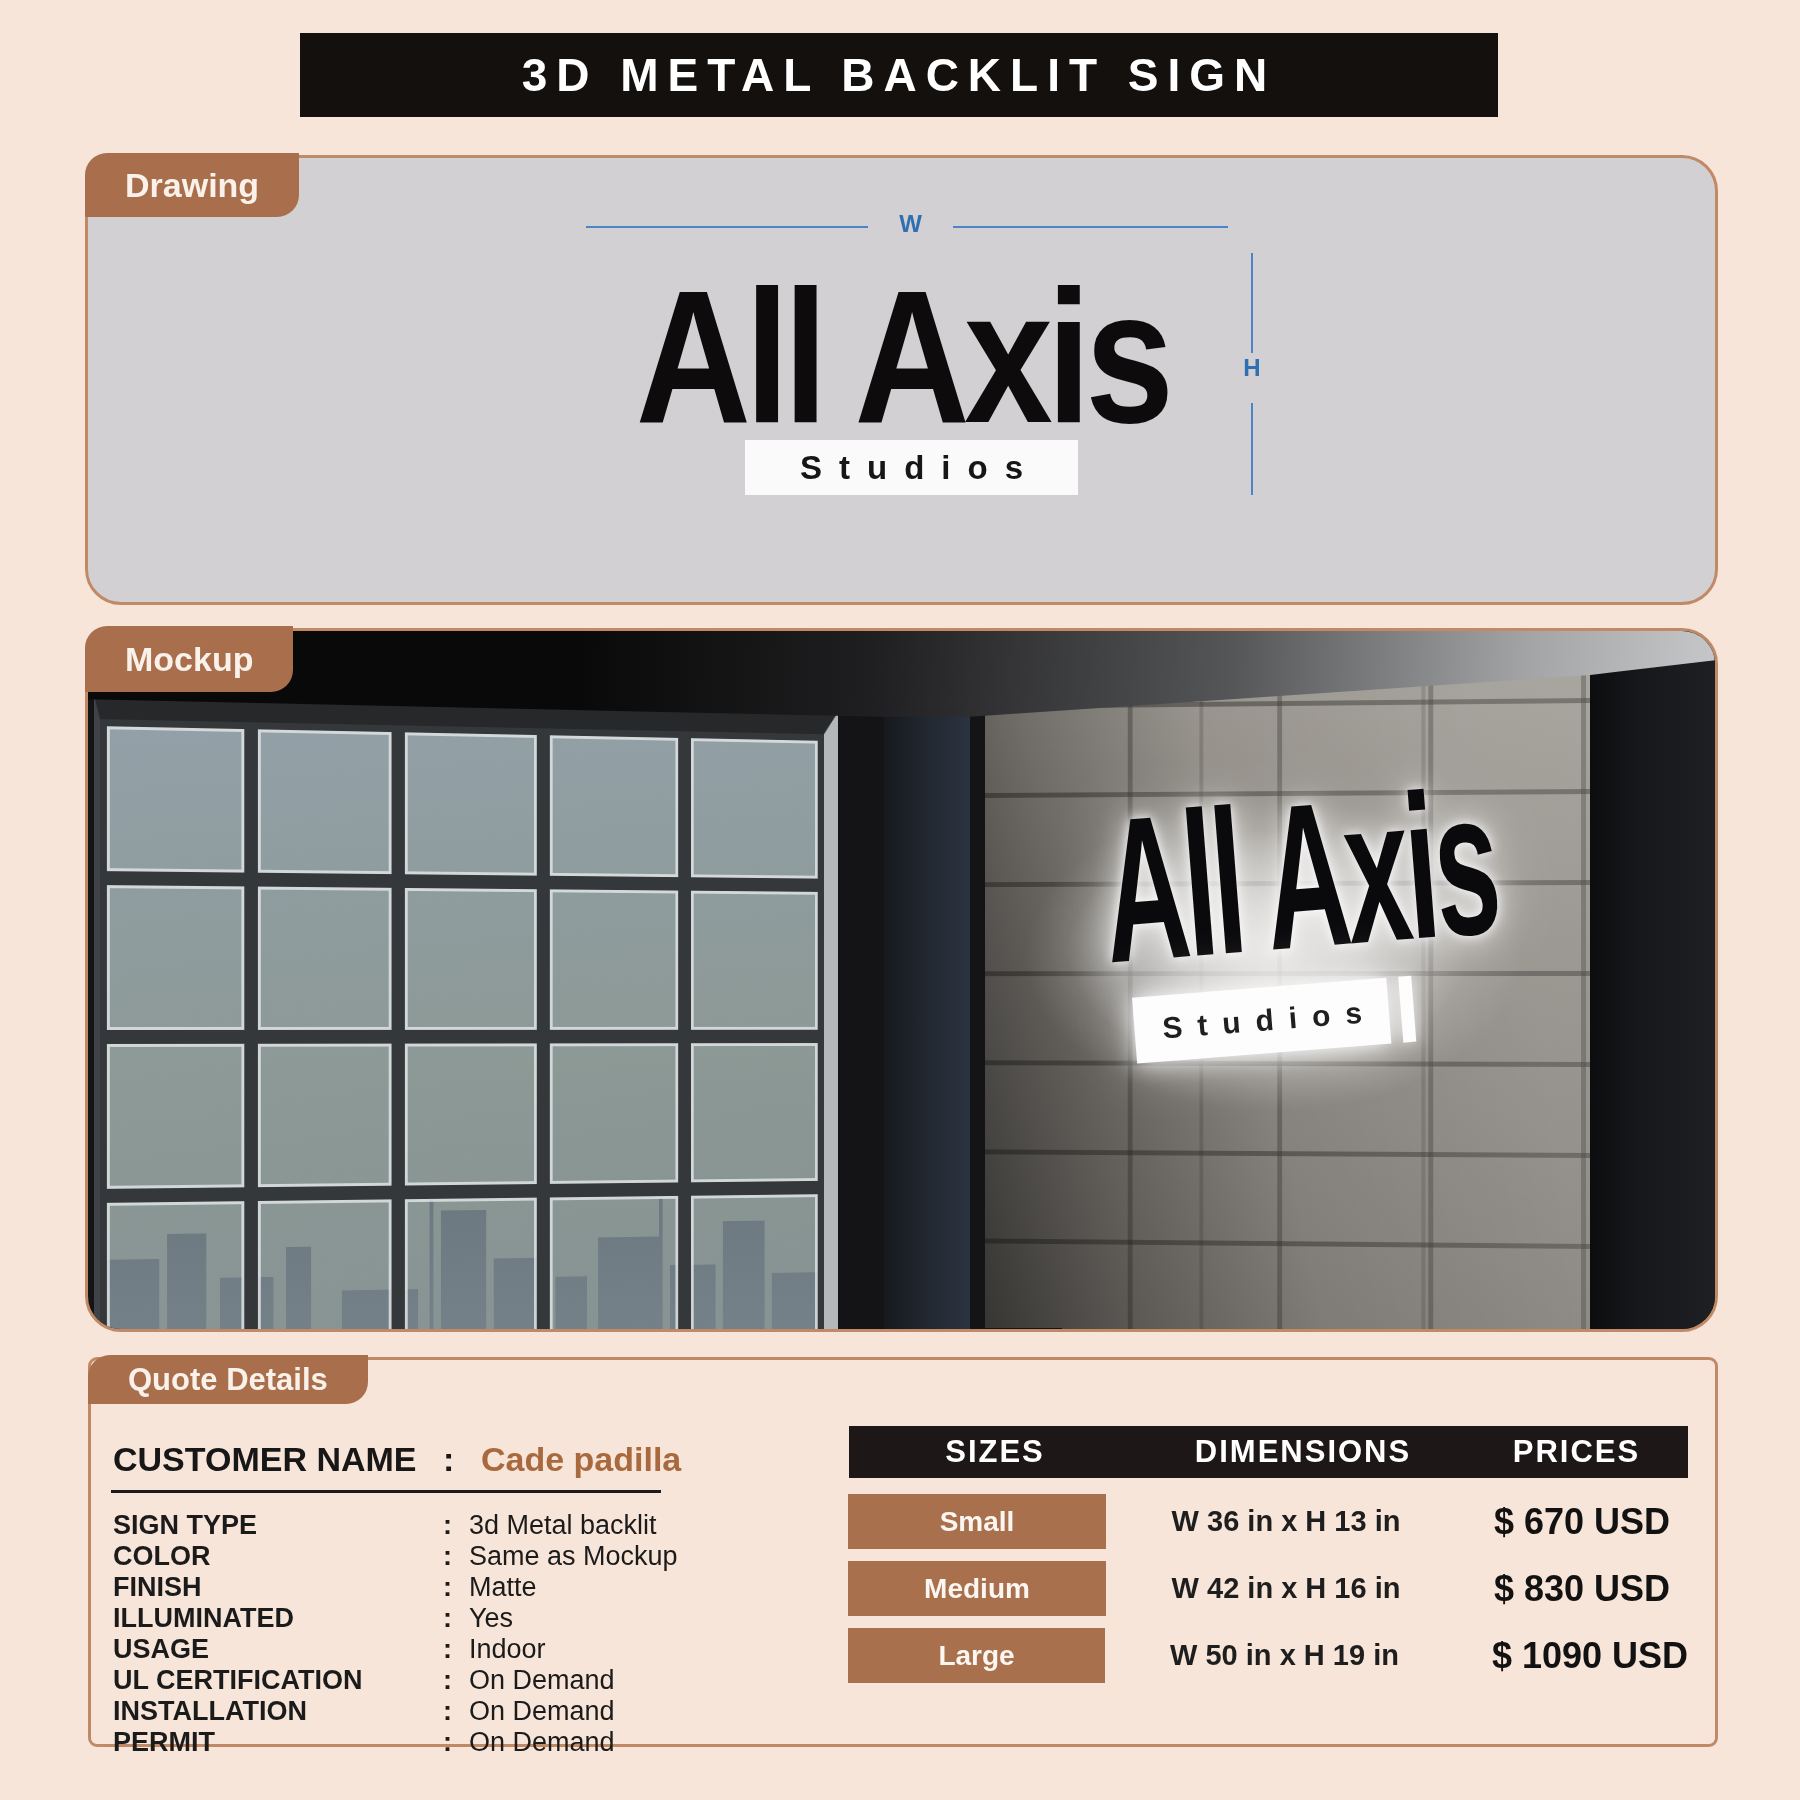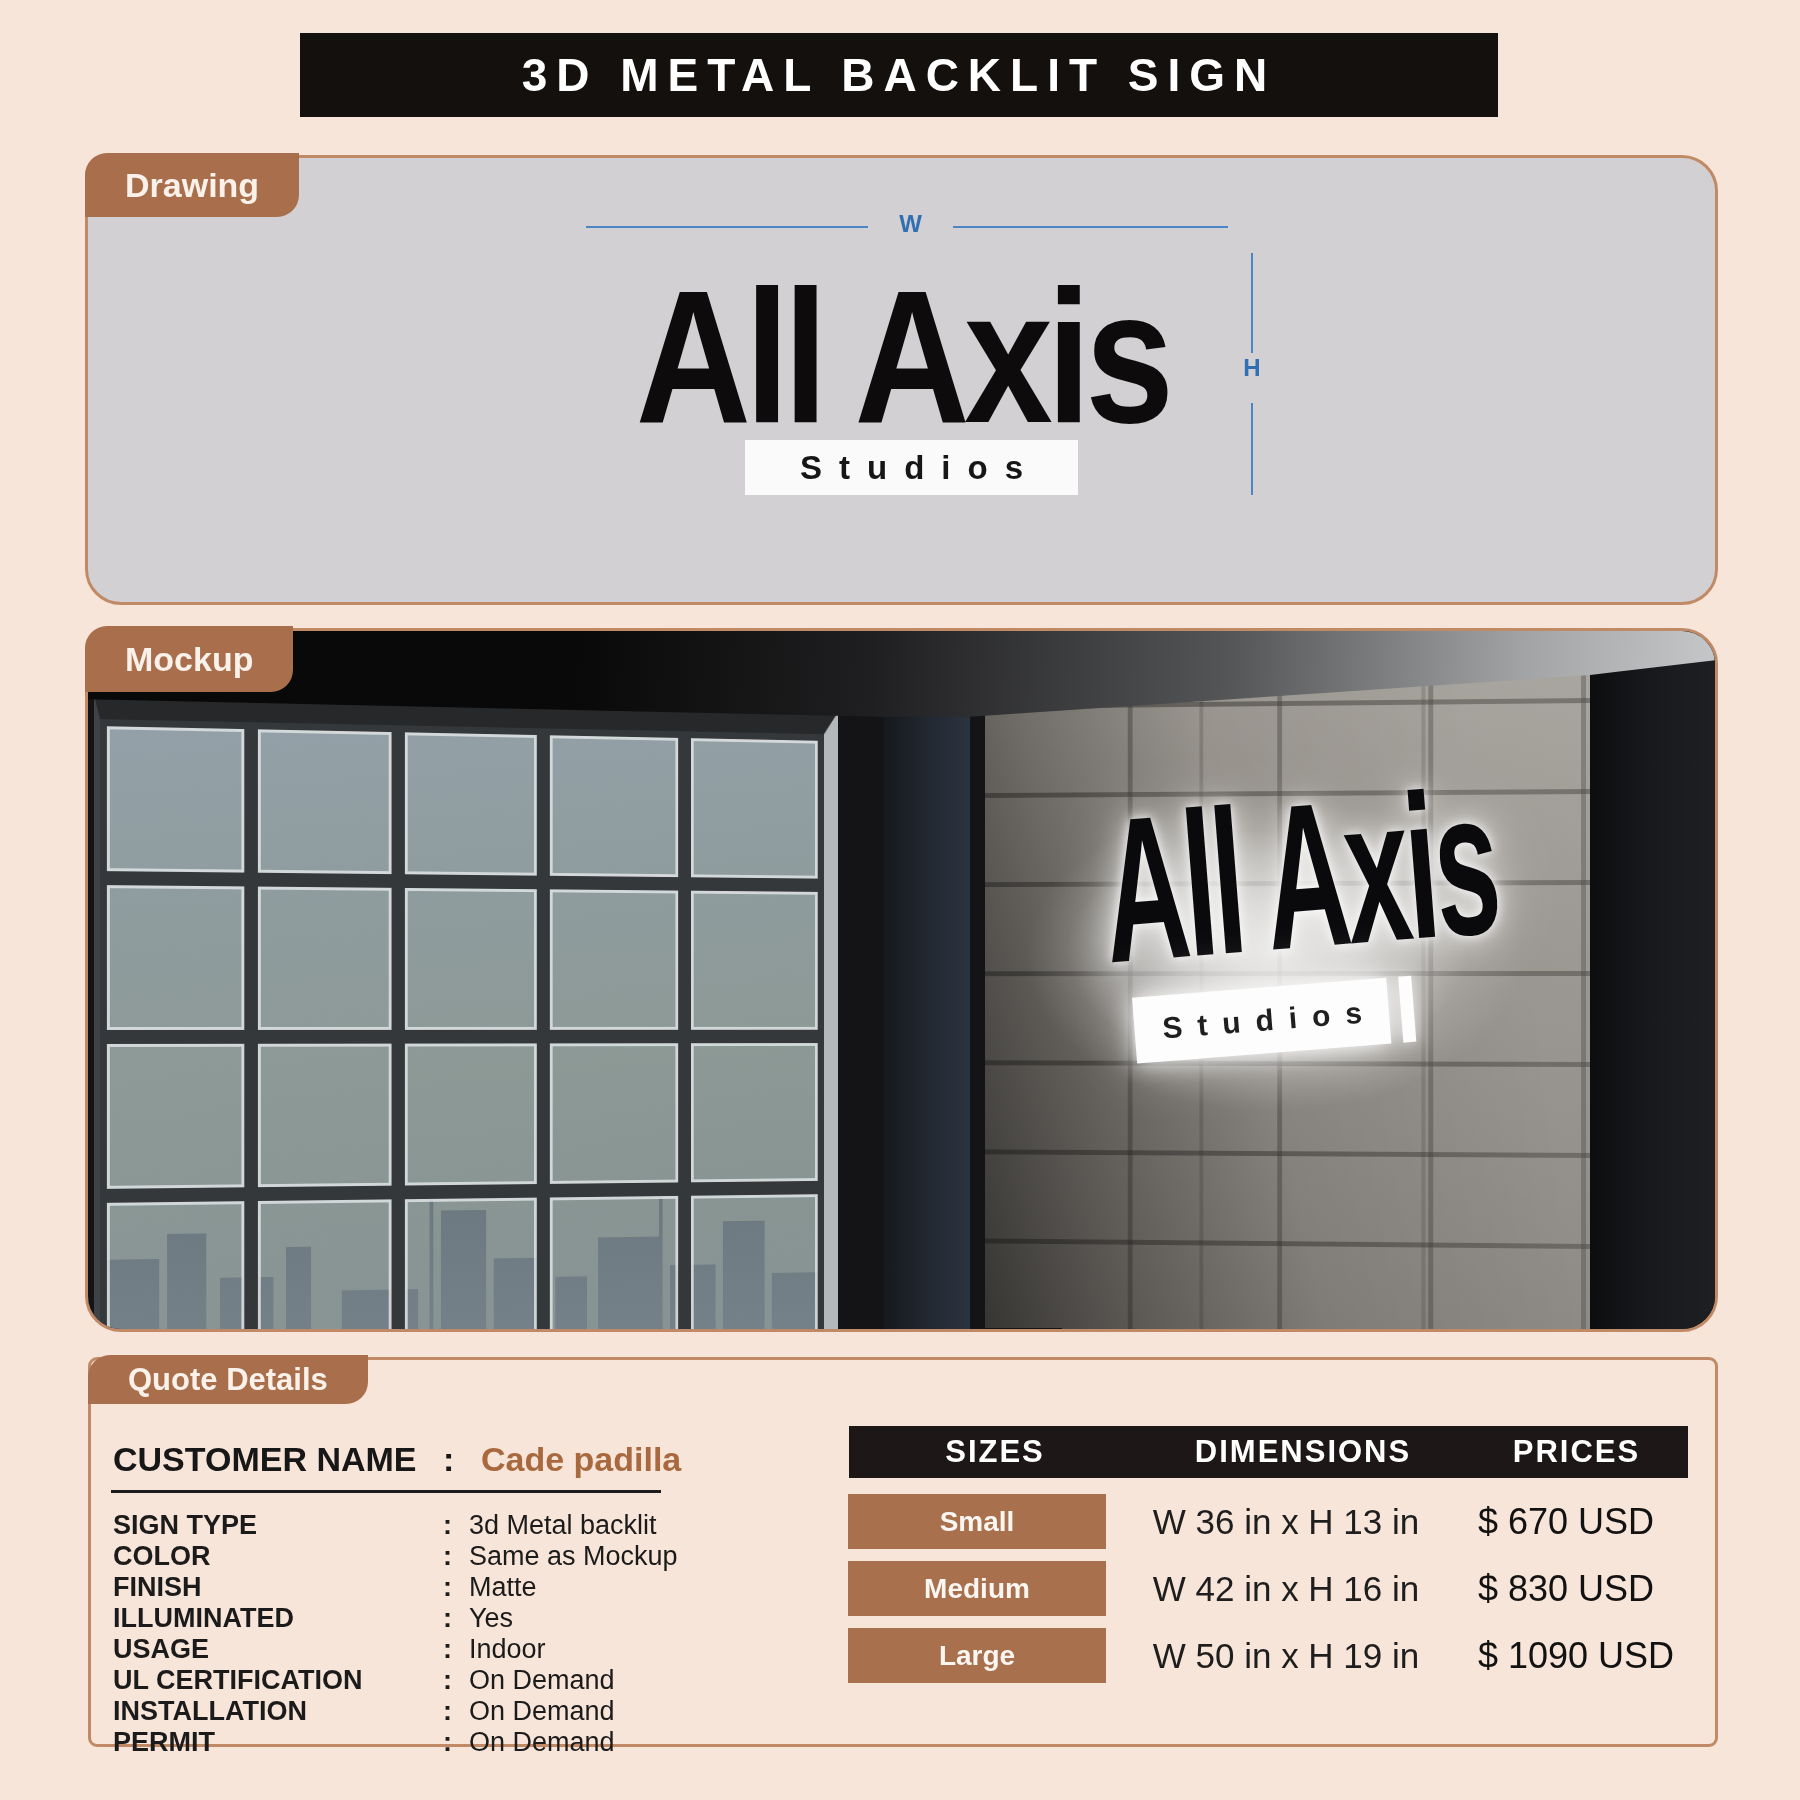--- a/index.html
+++ b/index.html
@@ -120,22 +120,22 @@
   .price-table { left:758px; top:66px; width:839px; }
   .pt-header { height:52px; background:#1d1817; display:flex; align-items:center; }
   .pt-th { color:#ffffff; font-size:31px; font-weight:800; letter-spacing:2px; text-align:center; }
   .pt-th:nth-child(1) { width:292px; }
   .pt-th:nth-child(2) { width:324px; }
   .pt-th:nth-child(3) { width:223px; }
   .pt-rows { margin-top:16px; display:flex; flex-direction:column; gap:12px; }
   .pt-row { height:55px; display:flex; align-items:center; }
   .pt-size { width:258px; height:55px; margin-left:-1px; background:#a8704d; color:#fbf6f2;
     display:flex; align-items:center; justify-content:center; font-size:28px; font-weight:700; }
-  .pt-dim { width:360px; text-align:center; font-size:35px; color:#1e1e1e; font-weight:400; white-space:nowrap; }
-  .pt-price { margin-left:12px; font-size:36px; font-weight:400; color:#121212; white-space:nowrap; }
+  .pt-dim { width:360px; text-align:center; font-size:29px; color:#1e1e1e; font-weight:700; white-space:nowrap; }
+  .pt-price { margin-left:28px; font-size:36px; font-weight:700; color:#121212; white-space:nowrap; }
 </style>
 </head>
 <body>
 
 <div class="canvas">
 
   <div class="title-bar">3D METAL BACKLIT SIGN</div>
 
   <div class="panel drawing-panel">
     <div class="dim-line dim-w-seg1"></div>

